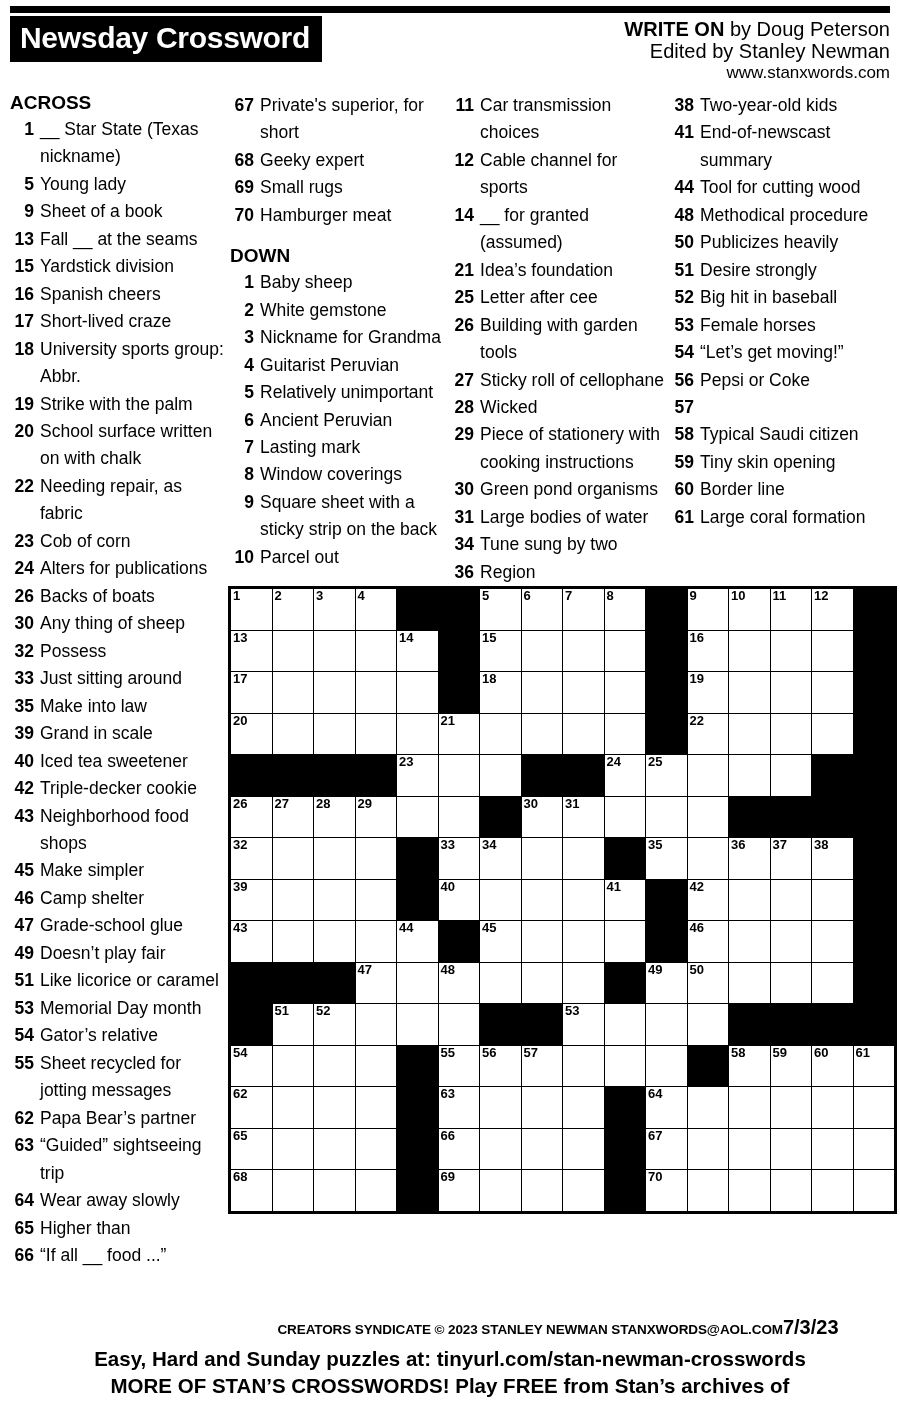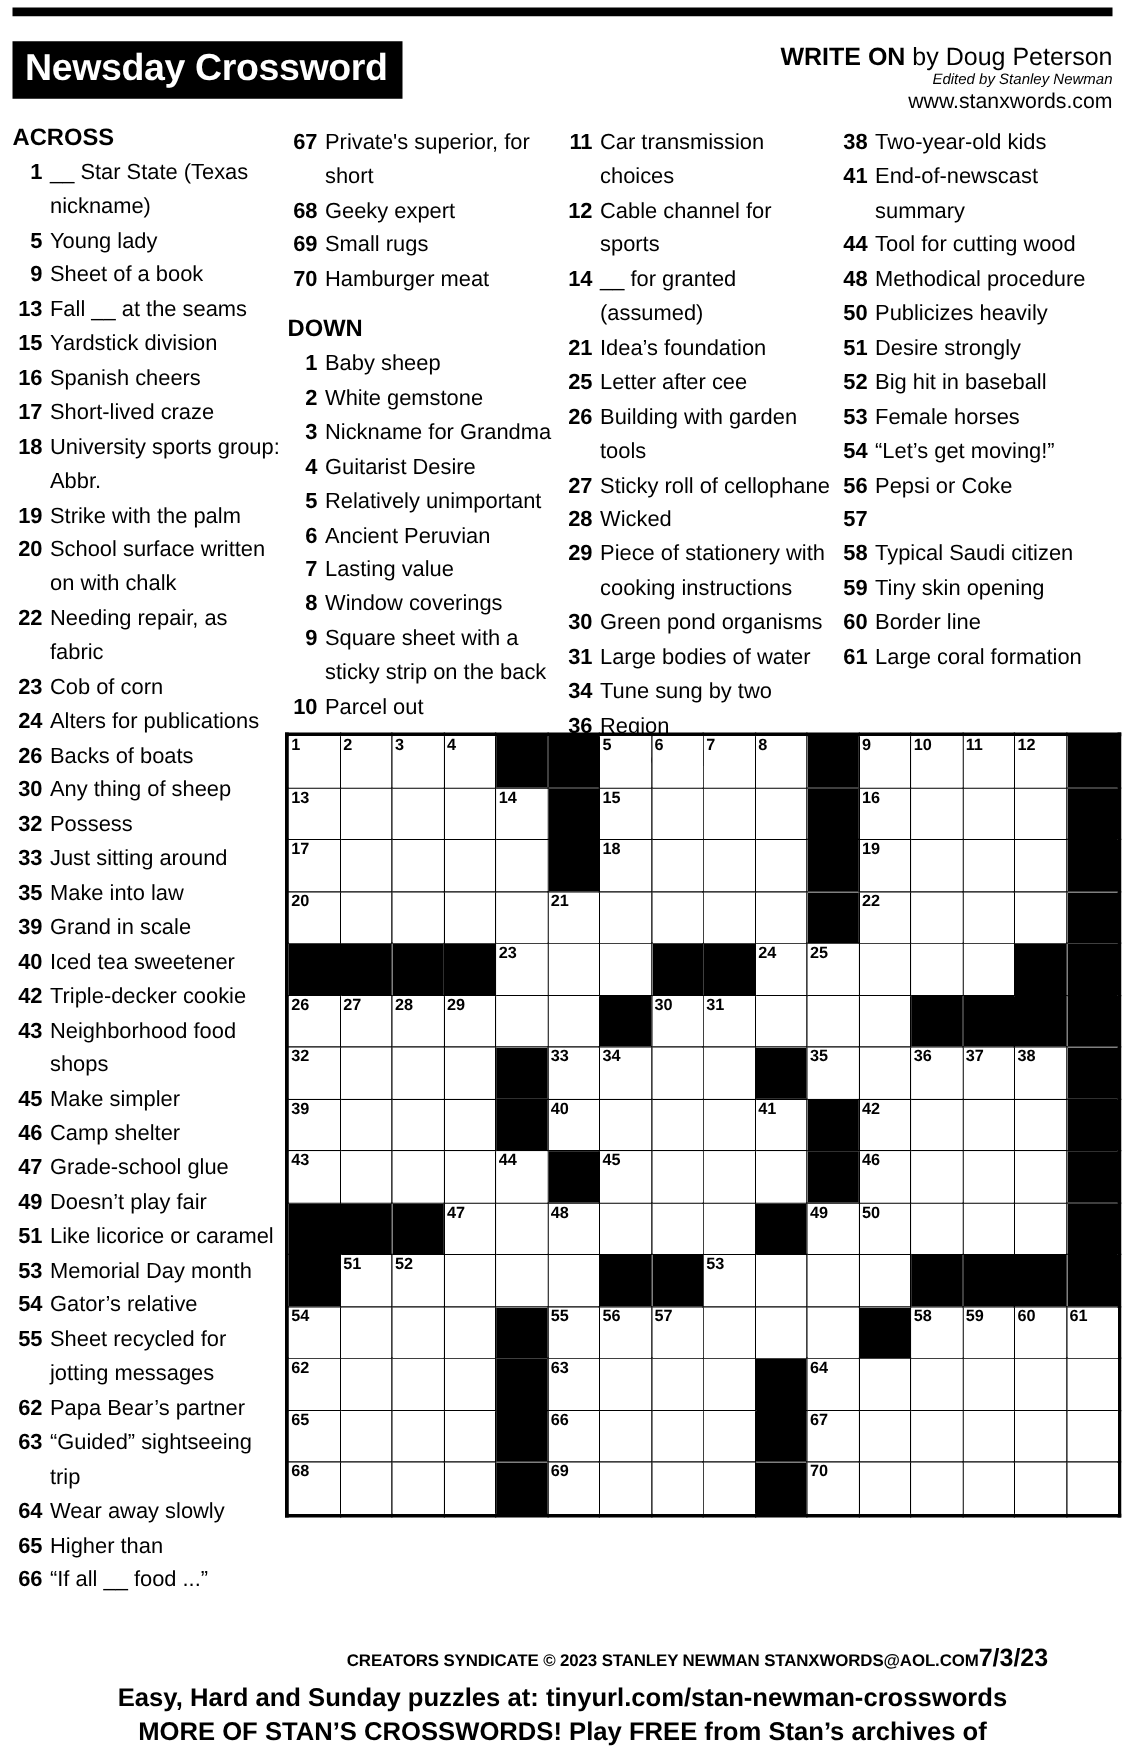--- a/index.html
+++ b/index.html
@@ -25,21 +25,21 @@
   
   .top-rule {
     height: 7px;
     background: #000;
     margin: 6px 0 0 0;
   }
   .header {
     display: flex;
     align-items: flex-start;
     justify-content: space-between;
-    margin-top: 20px;
+    margin-top: 3px;
   }
   .logo-box {
     background: #000;
     color: #fff;
     font-weight: bold;
     font-size: 30px;
     line-height: 1.0;
     padding: 7px 12px 9px 10px;
     letter-spacing: -0.3px;
     white-space: nowrap;
@@ -49,22 +49,21 @@
     line-height: 1.12;
     padding-top: 2px;
   }
   .byline .l1 {
     font-size: 20px;
   }
   .byline .l1 b {
     font-weight: bold;
   }
   .byline .l2 {
-    font-size: 12px;
-    font-style: italic;
+    font-size: 20px;
   }
   .byline .l3 {
     font-size: 17px;
   }
   
   .clue-area {
     position: relative;
     margin-top: 10px;
   }
   .cols {
@@ -361,33 +360,33 @@
             <div class="clue">
               <span class="num">2</span>
               <span class="txt">White gemstone</span>
             </div>
             <div class="clue">
               <span class="num">3</span>
               <span class="txt">Nickname for Grandma</span>
             </div>
             <div class="clue">
               <span class="num">4</span>
-              <span class="txt">Guitarist Desire</span>
+              <span class="txt">Guitarist Peruvian</span>
             </div>
             <div class="clue">
               <span class="num">5</span>
               <span class="txt">Relatively unimportant</span>
             </div>
             <div class="clue">
               <span class="num">6</span>
               <span class="txt">Ancient Peruvian</span>
             </div>
             <div class="clue">
               <span class="num">7</span>
-              <span class="txt">Lasting value</span>
+              <span class="txt">Lasting mark</span>
             </div>
             <div class="clue">
               <span class="num">8</span>
               <span class="txt">Window coverings</span>
             </div>
             <div class="clue">
               <span class="num">9</span>
               <span class="txt">Square sheet with a sticky strip on the back</span>
             </div>
             <div class="clue">

